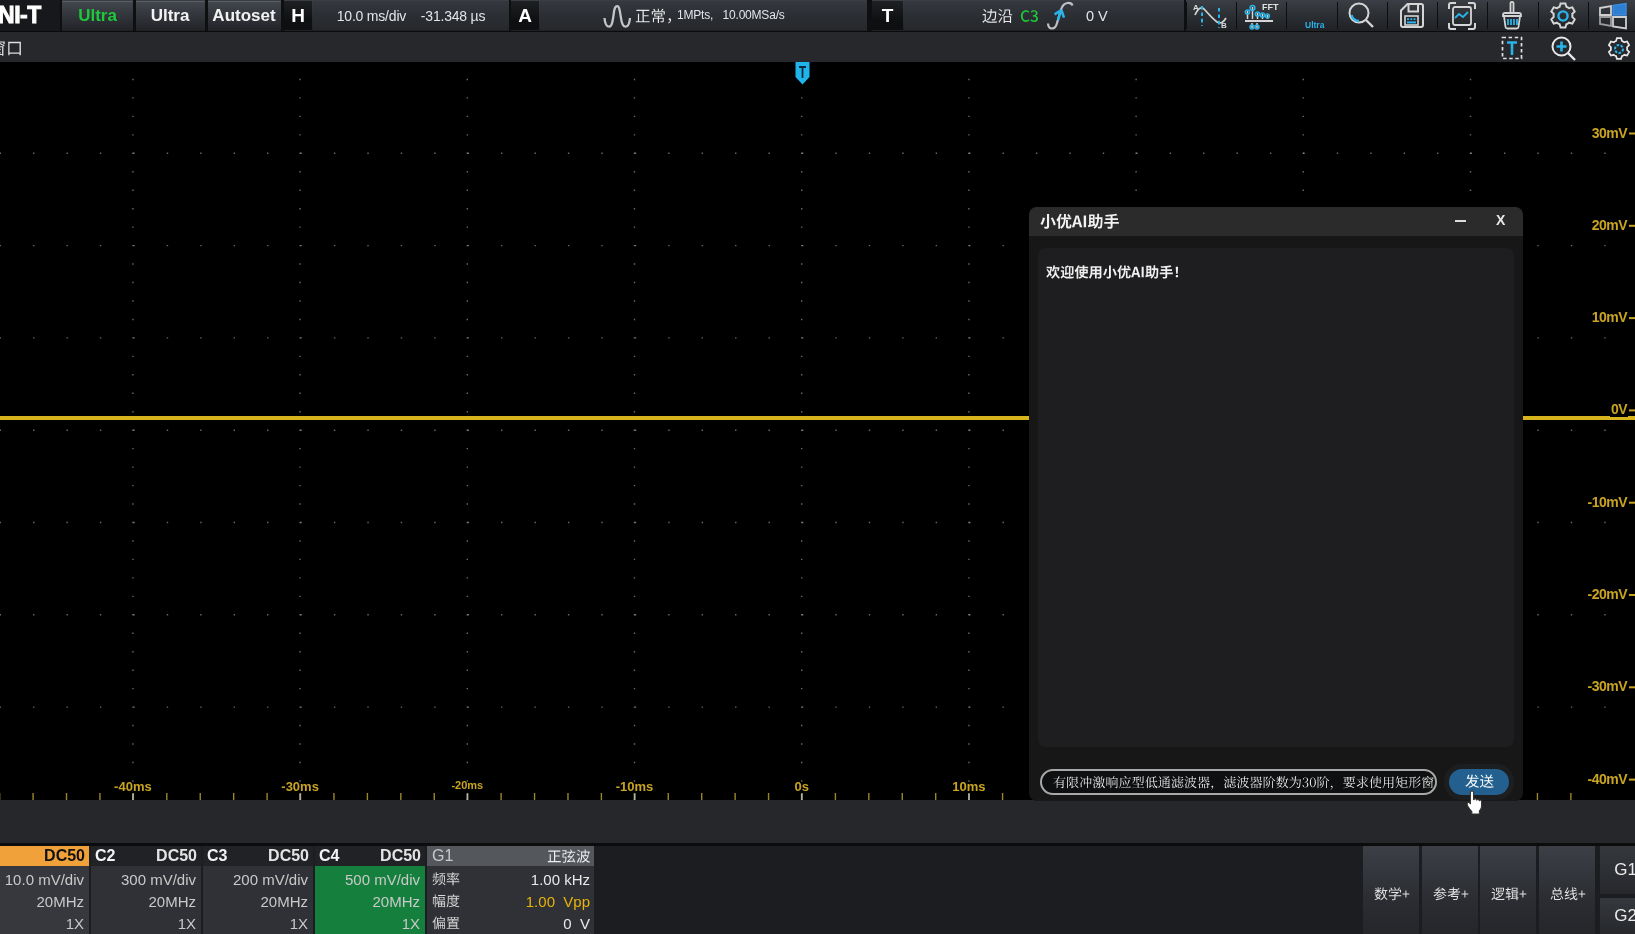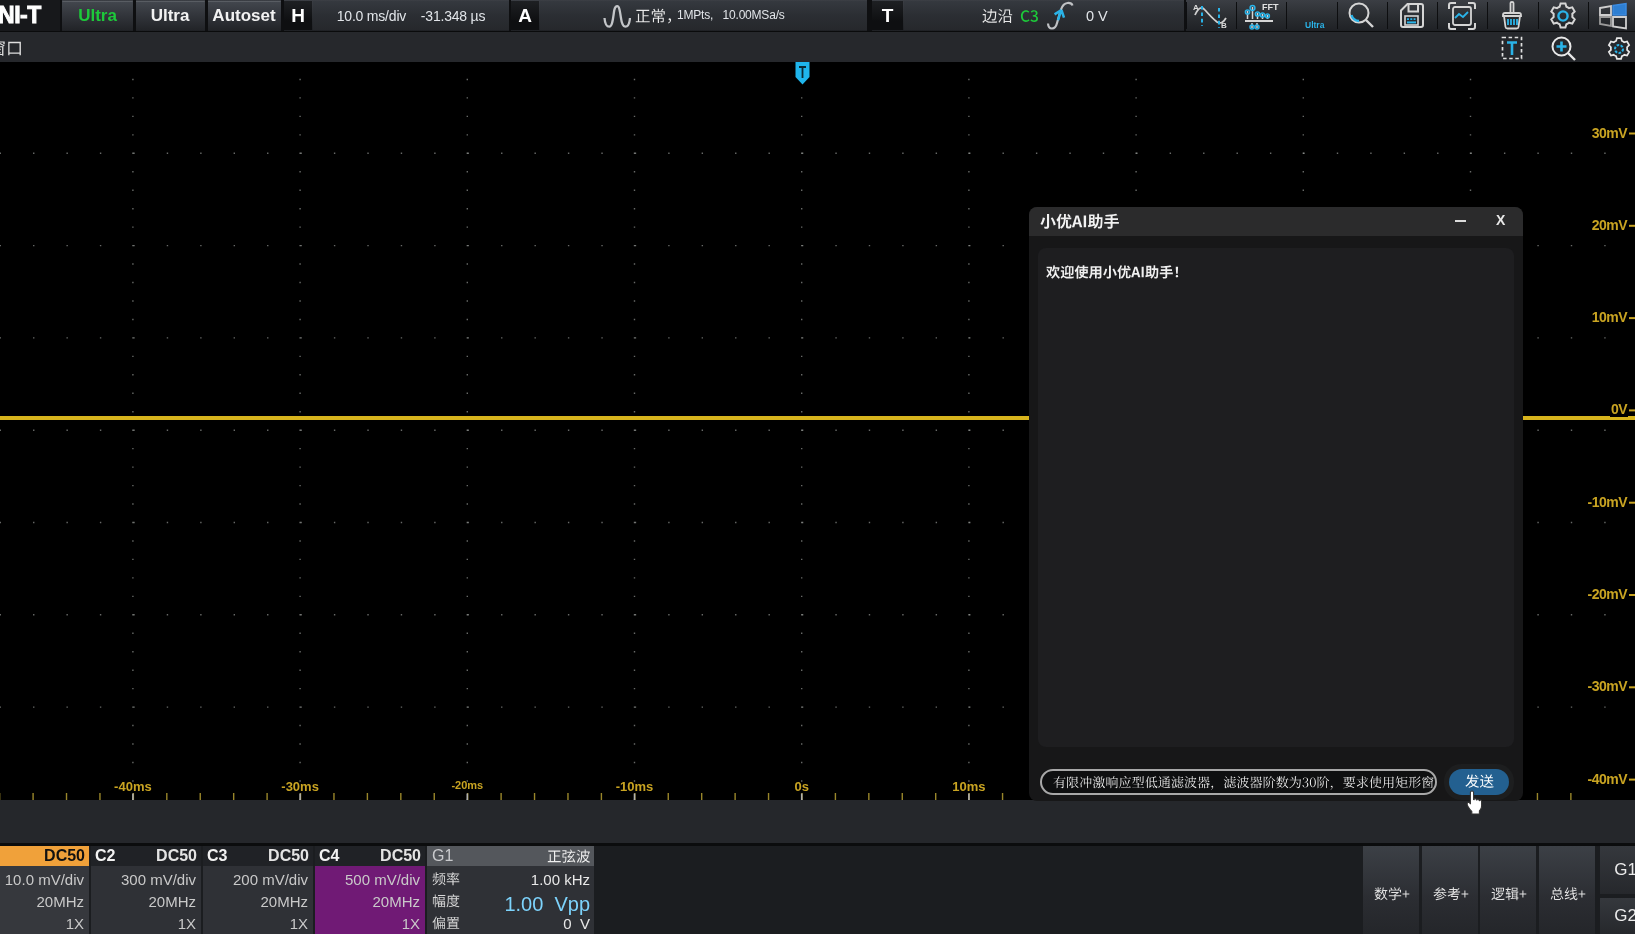--- a/index.html
+++ b/index.html
@@ -234,21 +234,21 @@
     </div>
 <div class="abs" style="left:187px;top:0;width:110px;height:88px;background:#2f3136">
       <div class="abs" style="left:0;top:0;width:110px;height:20px;background:#202226">
         <div style="position:absolute;left:4px;top:1px;color:#f2f2f2;font-size:16px;font-weight:bold">C3</div>
         <div style="position:absolute;right:4px;top:1px;color:#e4e4e4;font-size:16px;font-weight:bold">DC50</div>
       </div>
       <div style="position:absolute;right:5px;color:#c9c9c9;font-size:15px;text-align:right;white-space:nowrap;top:25px">200 mV/div</div>
       <div style="position:absolute;right:5px;color:#c9c9c9;font-size:15px;text-align:right;white-space:nowrap;top:47px">20MHz</div>
       <div style="position:absolute;right:5px;color:#c9c9c9;font-size:15px;text-align:right;white-space:nowrap;top:69px">1X</div>
     </div>
-<div class="abs" style="left:299px;top:0;width:110px;height:88px;background:#701a75">
+<div class="abs" style="left:299px;top:0;width:110px;height:88px;background:#15803d">
       <div class="abs" style="left:0;top:0;width:110px;height:20px;background:#202226">
         <div style="position:absolute;left:4px;top:1px;color:#f2f2f2;font-size:16px;font-weight:bold">C4</div>
         <div style="position:absolute;right:4px;top:1px;color:#e4e4e4;font-size:16px;font-weight:bold">DC50</div>
       </div>
       <div style="position:absolute;right:5px;color:#c9c9c9;font-size:15px;text-align:center;white-space:nowrap;top:25px">500 mV/div</div>
       <div style="position:absolute;right:5px;color:#c9c9c9;font-size:15px;text-align:right;white-space:nowrap;top:47px">20MHz</div>
       <div style="position:absolute;right:5px;color:#c9c9c9;font-size:15px;text-align:right;white-space:nowrap;top:69px">1X</div>
     </div>
 <div class="abs" style="left:411px;top:0;width:167px;height:88px;background:#2f3136">
 <div class="abs" style="left:0;top:0;width:167px;height:20px;background:#54575c">
@@ -260,21 +260,21 @@
 <div style="position:absolute;left:5.0px;top:22.9px;line-height:0;"><svg width="28" height="20" viewBox="0 -15.120000000000001 28 20" style="overflow:visible">
           <path fill="#d8d8d8" d="M9.8-7C9.8-2.1 9.6-0.5 6.2 0.4C6.4 0.6 6.7 0.9 6.8 1.2C10.4 0.1 10.7-1.8 10.7-7ZM10.2-1.2C11.1-0.5 12.3 0.5 12.9 1.1L13.6 0.5C13-0.1 11.7-1.1 10.8-1.8ZM6-5.4C5.3-2.5 3.7-0.6 0.7 0.4C0.9 0.6 1.1 0.9 1.2 1.2C4.4 0 6.1-2 6.9-5.2ZM1.9-5.6C1.6-4.5 1.1-3.5 0.5-2.8C0.8-2.6 1.1-2.4 1.3-2.3C1.9-3 2.4-4.2 2.7-5.4ZM7.6-8.5V-1.9H8.5V-7.7H12V-1.9H12.9V-8.5H10.4L10.9-10H13.3V-10.9H7.3V-10H9.9C9.8-9.5 9.6-9 9.4-8.5ZM1.6-10.5V-7.4H0.5V-6.5H3.5V-2.2H4.4V-6.5H7V-7.4H4.7V-9.1H6.7V-10H4.7V-11.8H3.7V-7.4H2.5V-10.5ZM25.6-9C25.1-8.4 24.2-7.7 23.6-7.2L24.4-6.7C25-7.1 25.8-7.8 26.5-8.5ZM14.8-4.7 15.3-3.9C16.2-4.3 17.4-4.9 18.5-5.5L18.3-6.3C17-5.7 15.7-5.1 14.8-4.7ZM15.2-8.4C15.9-7.9 16.9-7.2 17.3-6.7L18.1-7.4C17.6-7.9 16.7-8.5 15.9-9ZM23.5-5.7C24.4-5.1 25.6-4.3 26.2-3.7L27-4.4C26.4-4.9 25.2-5.7 24.2-6.3ZM14.7-2.8V-1.8H20.4V1.1H21.6V-1.8H27.3V-2.8H21.6V-4H20.4V-2.8ZM20.1-11.6C20.3-11.3 20.6-10.9 20.7-10.5H15V-9.5H20.1C19.7-8.9 19.2-8.3 19.1-8.1C18.8-7.9 18.6-7.7 18.4-7.7C18.5-7.4 18.7-7 18.7-6.8C18.9-6.8 19.2-6.9 20.9-7C20.2-6.4 19.6-5.8 19.3-5.6C18.8-5.2 18.5-4.9 18.2-4.9C18.3-4.6 18.4-4.2 18.5-4C18.7-4.1 19.2-4.2 22.9-4.5C23.1-4.3 23.2-4 23.3-3.8L24.1-4.2C23.8-4.8 23.1-5.8 22.5-6.5L21.7-6.2C22-5.9 22.2-5.6 22.4-5.3L19.9-5.1C21.2-6.1 22.4-7.3 23.5-8.6L22.7-9.1C22.4-8.7 22-8.3 21.7-7.9L19.9-7.8C20.4-8.3 20.8-8.9 21.2-9.5H27.2V-10.5H22C21.8-10.9 21.4-11.5 21.1-11.9Z"></path>
         </svg></div>
 <div style="position:absolute;left:5.0px;top:44.9px;line-height:0;"><svg width="28" height="20" viewBox="0 -15.120000000000001 28 20" style="overflow:visible">
           <path fill="#d8d8d8" d="M6-11V-10.2H13.3V-11ZM7.7-8.3H11.6V-6.7H7.7ZM6.7-9.2V-5.9H12.6V-9.2ZM0.9-9.1V-1.8H1.7V-8.2H2.8V1.1H3.7V-8.2H4.8V-3C4.8-2.8 4.7-2.8 4.6-2.8C4.5-2.8 4.3-2.8 3.9-2.8C4.1-2.6 4.2-2.2 4.2-1.9C4.7-1.9 5-1.9 5.3-2.1C5.5-2.3 5.6-2.5 5.6-2.9V-9.1H3.7V-11.7H2.8V-9.1ZM7.1-1.7H9.1V-0.2H7.1ZM12.2-1.7V-0.2H10V-1.7ZM7.1-2.5V-3.9H9.1V-2.5ZM12.2-2.5H10V-3.9H12.2ZM6.1-4.8V1.1H7.1V0.6H12.2V1.1H13.1V-4.8ZM19.4-9V-7.8H17.1V-6.9H19.4V-4.6H24.9V-6.9H27.1V-7.8H24.9V-9H23.8V-7.8H20.4V-9ZM23.8-6.9V-5.4H20.4V-6.9ZM24.6-2.8C24-2.1 23.1-1.5 22.1-1.1C21.1-1.6 20.3-2.1 19.7-2.8ZM17.3-3.7V-2.8H19.2L18.7-2.6C19.3-1.9 20-1.2 21-0.7C19.6-0.2 18.2 0 16.7 0.1C16.8 0.4 17 0.8 17.1 1C18.9 0.8 20.6 0.5 22.1-0.1C23.5 0.5 25.1 0.9 26.9 1.1C27 0.9 27.2 0.4 27.5 0.2C25.9 0.1 24.5-0.2 23.2-0.6C24.5-1.3 25.5-2.2 26.1-3.4L25.5-3.8L25.3-3.7ZM20.6-11.6C20.8-11.2 21-10.8 21.2-10.4H15.8V-6.6C15.8-4.5 15.7-1.5 14.5 0.6C14.8 0.7 15.2 1 15.5 1.1C16.6-1.1 16.8-4.3 16.8-6.6V-9.4H27.3V-10.4H22.4C22.2-10.8 21.9-11.4 21.7-11.8Z"></path>
         </svg></div>
 <div style="position:absolute;left:5.0px;top:66.9px;line-height:0;"><svg width="28" height="20" viewBox="0 -15.120000000000001 28 20" style="overflow:visible">
           <path fill="#d8d8d8" d="M5-10.2V-7.4C5-5.2 4.9-2 3.9 0.4C4.2 0.5 4.6 0.8 4.8 1C5.7-1.3 6-4.5 6-6.8H12.8V-10.2H9.6C9.5-10.7 9.2-11.3 8.9-11.8L7.9-11.6C8.2-11.2 8.4-10.7 8.5-10.2ZM3.9-11.7C3.1-9.6 1.8-7.5 0.4-6.1C0.6-5.9 0.9-5.3 1-5.1C1.5-5.6 2-6.2 2.4-6.8V1.1H3.4V-8.3C4-9.3 4.5-10.4 4.9-11.4ZM6-9.4H11.8V-7.7H6ZM12.2-5.1V-2.9H10.9V-5.1ZM6.2-5.9V1.1H7V-2.1H8.2V0.7H8.9V-2.1H10.2V0.6H10.9V-2.1H12.2V0C12.2 0.2 12.1 0.2 12 0.2C11.9 0.2 11.5 0.2 11.1 0.2C11.2 0.4 11.3 0.8 11.4 1C12 1 12.4 1 12.7 0.9C12.9 0.7 13 0.5 13 0V-5.9ZM7-2.9V-5.1H8.2V-2.9ZM8.9-5.1H10.2V-2.9H8.9ZM23.1-10.5H25.5V-9.2H23.1ZM19.8-10.5H22.1V-9.2H19.8ZM16.6-10.5H18.9V-9.2H16.6ZM16.7-6V-0.1H14.8V0.7H27.2V-0.1H25.3V-6H20.9L21.1-6.8H26.9V-7.6H21.3L21.4-8.4H26.5V-11.2H15.6V-8.4H20.4L20.2-7.6H15V-6.8H20.1L19.9-6ZM17.7-0.1V-1H24.3V-0.1ZM17.7-3.9H24.3V-3H17.7ZM17.7-4.5V-5.3H24.3V-4.5ZM17.7-2.4H24.3V-1.6H17.7Z"></path>
         </svg></div>
 <div style="position:absolute;right:4px;top:25px;color:#e8e8e8;font-size:15px">1.00 kHz</div>
-<div style="position:absolute;right:4px;top:47px;color:#7dd3fc;font-size:20px">1.00&nbsp;&nbsp;Vpp</div>
+<div style="position:absolute;right:4px;top:47px;color:#eab308;font-size:15px">1.00&nbsp;&nbsp;Vpp</div>
 <div style="position:absolute;right:4px;top:69px;color:#e8e8e8;font-size:15px">0&nbsp;&nbsp;V</div>
 </div>
 <div class="abs" style="left:1347.0px;top:0;width:56px;height:88px;background:linear-gradient(#3c4046,#2b2d32 60%,#24262a)"></div>
 <div style="position:absolute;left:1358.0px;top:37.9px;line-height:0;"><svg width="36" height="20" viewBox="0 -15.120000000000001 36 20" style="overflow:visible">
         <path fill="#e4e4e4" d="M6.2-11.5C6-10.9 5.5-10.1 5.2-9.6L5.8-9.3C6.2-9.8 6.7-10.5 7.1-11.1ZM1.2-11.1C1.6-10.5 2-9.7 2.1-9.3L2.9-9.6C2.8-10.1 2.4-10.9 2-11.4ZM5.7-3.6C5.4-2.9 5-2.3 4.4-1.8C3.9-2 3.4-2.3 2.8-2.5C3-2.9 3.3-3.2 3.5-3.6ZM1.5-2.1C2.2-1.9 3-1.5 3.7-1.2C2.8-0.5 1.7-0.1 0.6 0.2C0.8 0.4 1 0.8 1.1 1C2.4 0.7 3.6 0.1 4.6-0.7C5-0.4 5.4-0.2 5.8 0.1L6.4-0.6C6.1-0.8 5.7-1.1 5.2-1.3C6-2.1 6.6-3.1 6.9-4.3L6.4-4.6L6.2-4.5H3.9L4.2-5.2L3.3-5.4C3.2-5.1 3-4.8 2.9-4.5H1V-3.6H2.5C2.2-3.1 1.8-2.6 1.5-2.1ZM3.6-11.8V-9.2H0.7V-8.3H3.3C2.6-7.4 1.5-6.5 0.5-6.1C0.8-5.9 1-5.5 1.1-5.3C2-5.8 2.9-6.5 3.6-7.4V-5.7H4.6V-7.6C5.2-7.1 6.1-6.4 6.5-6.1L7-6.8C6.7-7.1 5.5-7.9 4.8-8.3H7.4V-9.2H4.6V-11.8ZM8.8-11.6C8.5-9.2 7.8-6.8 6.7-5.4C7-5.2 7.4-4.9 7.5-4.7C7.9-5.2 8.2-5.9 8.5-6.5C8.8-5.2 9.2-3.9 9.7-2.8C8.9-1.5 7.8-0.4 6.3 0.3C6.5 0.5 6.8 0.9 6.9 1.2C8.3 0.4 9.4-0.6 10.2-1.8C10.9-0.6 11.8 0.3 12.9 1C13.1 0.7 13.4 0.4 13.6 0.2C12.4-0.5 11.5-1.5 10.8-2.8C11.5-4.2 12-6 12.3-8.1H13.3V-9H9.3C9.5-9.8 9.6-10.7 9.8-11.5ZM11.3-8.1C11.1-6.5 10.8-5.1 10.3-3.9C9.7-5.1 9.3-6.6 9.1-8.1ZM20.4-4.9V-3.9H14.8V-2.9H20.4V-0.2C20.4 0 20.4 0.1 20.1 0.1C19.8 0.1 18.9 0.1 17.8 0.1C17.9 0.4 18.1 0.8 18.2 1.1C19.5 1.1 20.3 1.1 20.8 0.9C21.3 0.8 21.5 0.5 21.5-0.2V-2.9H27.2V-3.9H21.5V-4.4C22.8-5 24.1-5.8 25-6.6L24.3-7.1L24.1-7H17.2V-6.1H22.9C22.2-5.6 21.3-5.2 20.4-4.9ZM19.9-11.5C20.4-10.9 20.8-10 21-9.4H17.9L18.5-9.7C18.2-10.2 17.6-11 17.1-11.6L16.2-11.2C16.7-10.7 17.2-10 17.4-9.4H15.1V-6.7H16.1V-8.5H25.9V-6.7H27V-9.4H24.7C25.1-10 25.6-10.7 26.1-11.3L25-11.7C24.7-11 24.1-10.1 23.6-9.4H21.3L22-9.7C21.8-10.3 21.3-11.2 20.9-11.9ZM31.4-1.6H32.4V-4.7H35.3V-5.6H32.4V-8.7H31.4V-5.6H28.5V-4.7H31.4Z"></path>
       </svg></div>
 <div class="abs" style="left:1405.7px;top:0;width:56px;height:88px;background:linear-gradient(#3c4046,#2b2d32 60%,#24262a)"></div>
 <div style="position:absolute;left:1416.7px;top:37.9px;line-height:0;"><svg width="36" height="20" viewBox="0 -15.120000000000001 36 20" style="overflow:visible">
         <path fill="#e4e4e4" d="M7.7-5.6C6.7-4.9 4.9-4.3 3.6-4C3.8-3.8 4.1-3.5 4.2-3.2C5.7-3.6 7.4-4.3 8.5-5.2ZM8.9-4C7.7-3.1 5.3-2.3 3.3-2C3.6-1.7 3.8-1.4 3.9-1.1C6.1-1.6 8.4-2.4 9.8-3.5ZM10.7-2.5C9.1-1 5.9-0.1 2.5 0.2C2.7 0.5 2.9 0.9 3 1.1C6.6 0.7 9.8-0.3 11.6-2ZM2.5-8.3C2.8-8.4 3.3-8.4 5.7-8.6C5.5-8.1 5.2-7.7 5-7.2H0.7V-6.3H4.3C3.3-5.1 2-4.2 0.5-3.5C0.8-3.3 1.2-2.9 1.3-2.7C3-3.6 4.5-4.7 5.6-6.3H8.5C9.5-4.8 11.2-3.5 12.8-2.8C13-3.1 13.3-3.4 13.5-3.7C12.1-4.2 10.7-5.2 9.7-6.3H13.3V-7.2H6.2C6.4-7.7 6.7-8.1 6.8-8.6L10.8-8.8C11.1-8.5 11.4-8.2 11.7-7.9L12.5-8.5C11.8-9.4 10.2-10.6 8.9-11.3L8.1-10.8C8.6-10.4 9.2-10 9.8-9.6L4.4-9.4C5.2-9.9 6.1-10.6 7-11.3L6-11.8C5-10.8 3.6-9.9 3.2-9.7C2.8-9.5 2.5-9.3 2.2-9.3C2.3-9 2.5-8.5 2.5-8.3ZM25.7-11.1C24.7-9.8 23.5-8.7 22.1-7.6H20.9V-9.2H23.9V-10.1H20.9V-11.8H19.8V-10.1H16.2V-9.2H19.8V-7.6H15V-6.7H20.7C18.8-5.4 16.7-4.4 14.6-3.6C14.7-3.4 15-2.9 15.1-2.7C16.3-3.2 17.6-3.8 18.8-4.4C18.5-3.6 18.1-2.8 17.7-2.2H24C23.8-0.9 23.5-0.3 23.2-0C23.1 0.1 22.9 0.1 22.5 0.1C22.2 0.1 21 0.1 20-0C20.2 0.3 20.3 0.7 20.3 1C21.4 1 22.4 1 22.8 1C23.4 1 23.7 0.9 24.1 0.6C24.5 0.3 24.8-0.6 25.1-2.6C25.1-2.7 25.2-3 25.2-3H19.2L19.9-4.4H25.8V-5.3H20.3C21-5.7 21.7-6.2 22.4-6.7H27.1V-7.6H23.5C24.6-8.5 25.6-9.5 26.5-10.6ZM31.4-1.6H32.4V-4.7H35.3V-5.6H32.4V-8.7H31.4V-5.6H28.5V-4.7H31.4Z"></path>
       </svg></div>

